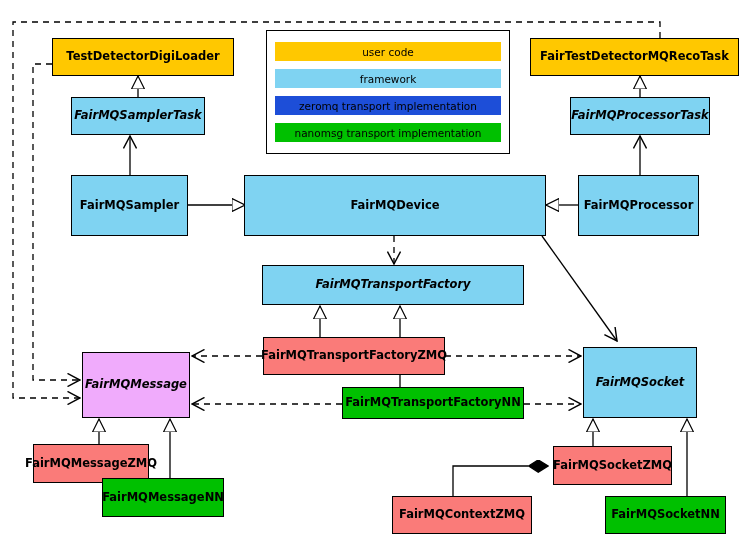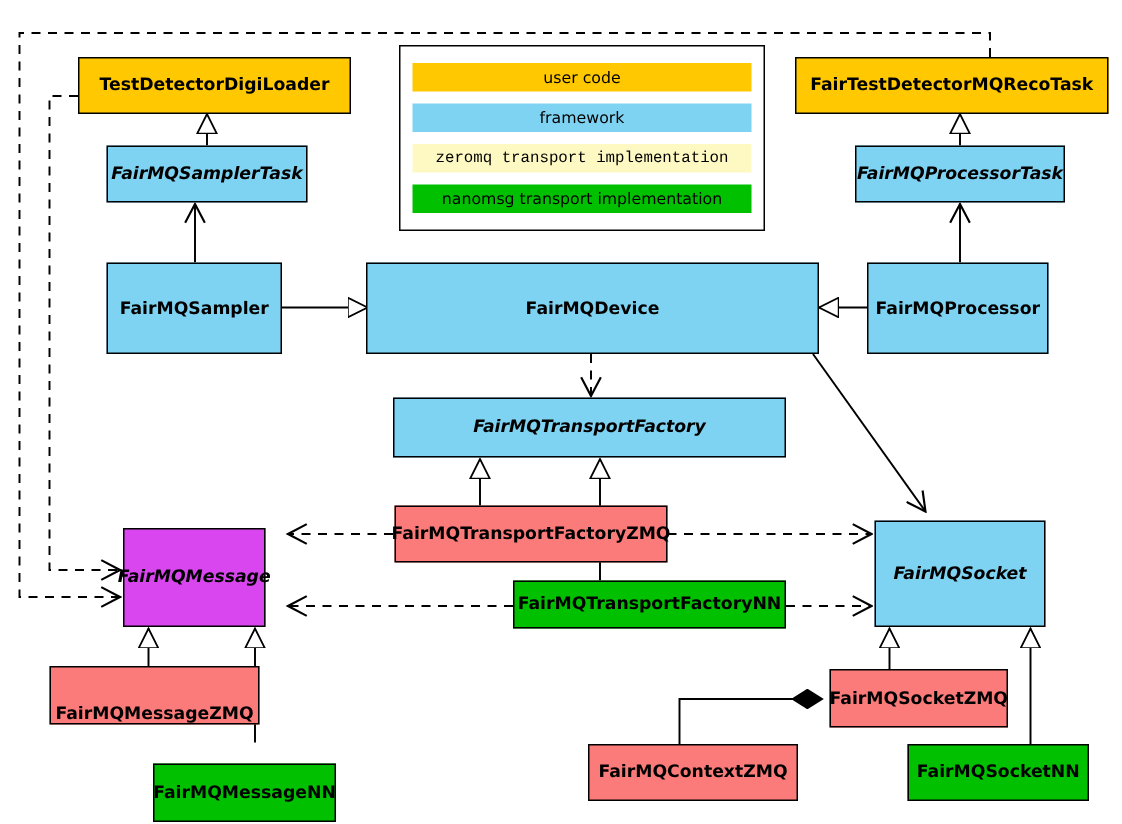--- a/index.html
+++ b/index.html
@@ -131,21 +131,21 @@
     </g>
   </svg>
 
   <div class="legend-box" style="left:266px; top:30px; width:244px; height:124px;">
     <div class="legend-item" style="background:#FFC800;">
       <span>user code</span>
     </div>
     <div class="legend-item" style="background:#7FD3F2;">
       <span>framework</span>
     </div>
-    <div class="legend-item" style="background:#fef9c3;font-family:Liberation Mono, monospace;">
+    <div class="legend-item" style="background:#1d4ed8;">
       <span>zeromq transport implementation</span>
     </div>
     <div class="legend-item" style="background:#00C000;">
       <span>nanomsg transport implementation</span>
     </div>
   </div>
 
   <div id="nodes-root">
       <div class="node" style="left: 52px; top: 38px; width: 182px; height: 38px; background: rgb(255, 200, 0);">
         <span>TestDetectorDigiLoader</span>
@@ -170,30 +170,30 @@
       </div>
       <div class="node abstract" style="left: 262px; top: 265px; width: 262px; height: 40px; background: rgb(127, 211, 242);">
         <span>FairMQTransportFactory</span>
       </div>
       <div class="node" style="left: 263px; top: 337px; width: 182px; height: 38px; background: rgb(250, 123, 121);">
         <span>FairMQTransportFactoryZMQ</span>
       </div>
       <div class="node" style="left: 342px; top: 387px; width: 182px; height: 32px; background: rgb(0, 192, 0);">
         <span>FairMQTransportFactoryNN</span>
       </div>
-      <div class="node abstract" style="left: 82px; top: 352px; width: 95px; height: 66px; background: #d946ef;">
+      <div class="node abstract" style="left: 82px; top: 352px; width: 108px; height: 66px; background: #f0abfc;">
         <span>FairMQMessage</span>
       </div>
       <div class="node abstract" style="left: 583px; top: 347px; width: 114px; height: 71px; background: rgb(127, 211, 242); align-items: center;">
         <span>FairMQSocket</span>
       </div>
-      <div class="node" style="left: 33px; top: 444px; width: 140px; height: 39px; background: rgb(250, 123, 121); align-items: flex-end;">
+      <div class="node" style="left: 33px; top: 444px; width: 116px; height: 39px; background: rgb(250, 123, 121);">
         <span>FairMQMessageZMQ</span>
       </div>
-      <div class="node" style="left: 102px; top: 509px; width: 122px; height: 39px; background: rgb(0, 192, 0);">
+      <div class="node" style="left: 102px; top: 478px; width: 122px; height: 39px; background: rgb(0, 192, 0);">
         <span>FairMQMessageNN</span>
       </div>
       <div class="node" style="left: 553px; top: 446px; width: 119px; height: 39px; background: rgb(250, 123, 121);">
         <span>FairMQSocketZMQ</span>
       </div>
       <div class="node" style="left: 392px; top: 496px; width: 140px; height: 38px; background: rgb(250, 123, 121);">
         <span>FairMQContextZMQ</span>
       </div>
       <div class="node" style="left: 605px; top: 496px; width: 121px; height: 38px; background: rgb(0, 192, 0);">
         <span>FairMQSocketNN</span>

